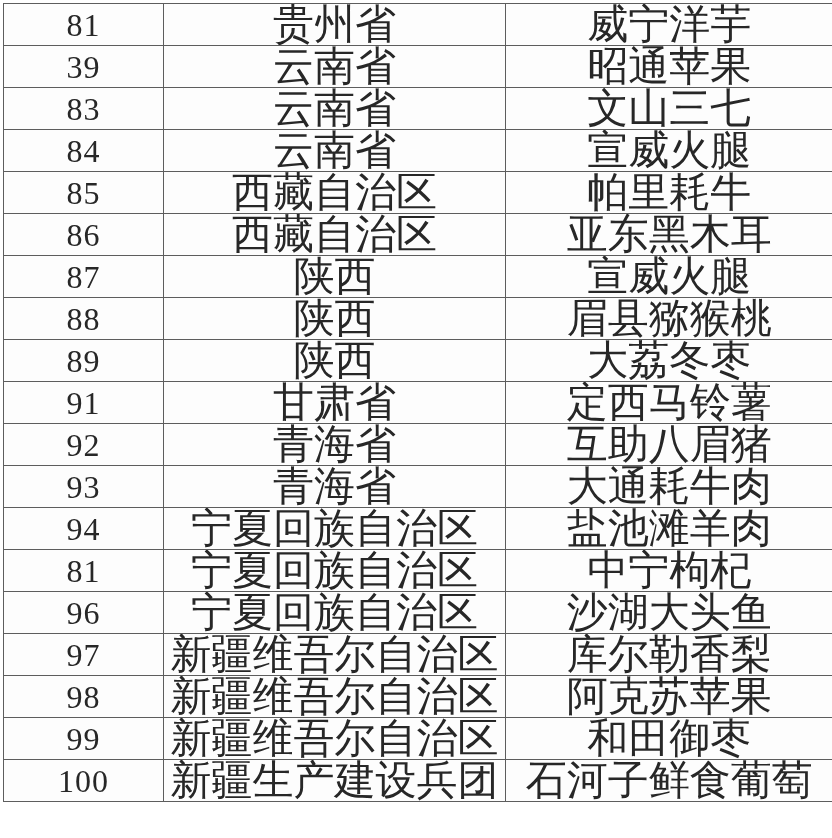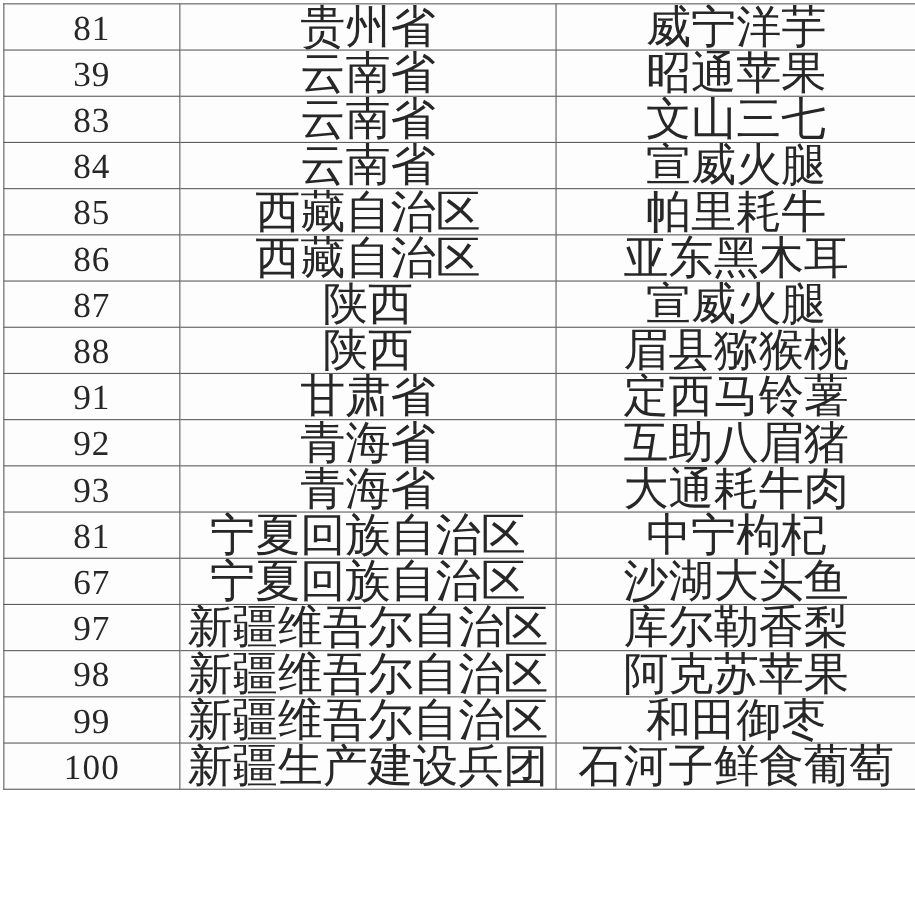--- a/index.html
+++ b/index.html
@@ -100,49 +100,59 @@
           <td class="cell-province">陕西</td>
           <td class="cell-product">宣威火腿</td>
         </tr>
 
         <tr>
           <td class="cell-rank">88</td>
           <td class="cell-province">陕西</td>
           <td class="cell-product">眉县猕猴桃</td>
         </tr>
 
+        <tr>
+          <td class="cell-rank">89</td>
+          <td class="cell-province">陕西</td>
+          <td class="cell-product">大荔冬枣</td>
+        </tr>
 
 
         <tr>
           <td class="cell-rank">91</td>
           <td class="cell-province">甘肃省</td>
           <td class="cell-product">定西马铃薯</td>
         </tr>
 
         <tr>
           <td class="cell-rank">92</td>
           <td class="cell-province">青海省</td>
           <td class="cell-product">互助八眉猪</td>
         </tr>
 
         <tr>
           <td class="cell-rank">93</td>
           <td class="cell-province">青海省</td>
           <td class="cell-product">大通耗牛肉</td>
         </tr>
 
+        <tr>
+          <td class="cell-rank">94</td>
+          <td class="cell-province">宁夏回族自治区</td>
+          <td class="cell-product">盐池滩羊肉</td>
+        </tr>
 
         <tr>
           <td class="cell-rank">81</td>
           <td class="cell-province">宁夏回族自治区</td>
           <td class="cell-product">中宁枸杞</td>
         </tr>
 
         <tr>
-          <td class="cell-rank">67</td>
+          <td class="cell-rank">96</td>
           <td class="cell-province">宁夏回族自治区</td>
           <td class="cell-product">沙湖大头鱼</td>
         </tr>
 
         <tr>
           <td class="cell-rank">97</td>
           <td class="cell-province">新疆维吾尔自治区</td>
           <td class="cell-product">库尔勒香梨</td>
         </tr>
 

